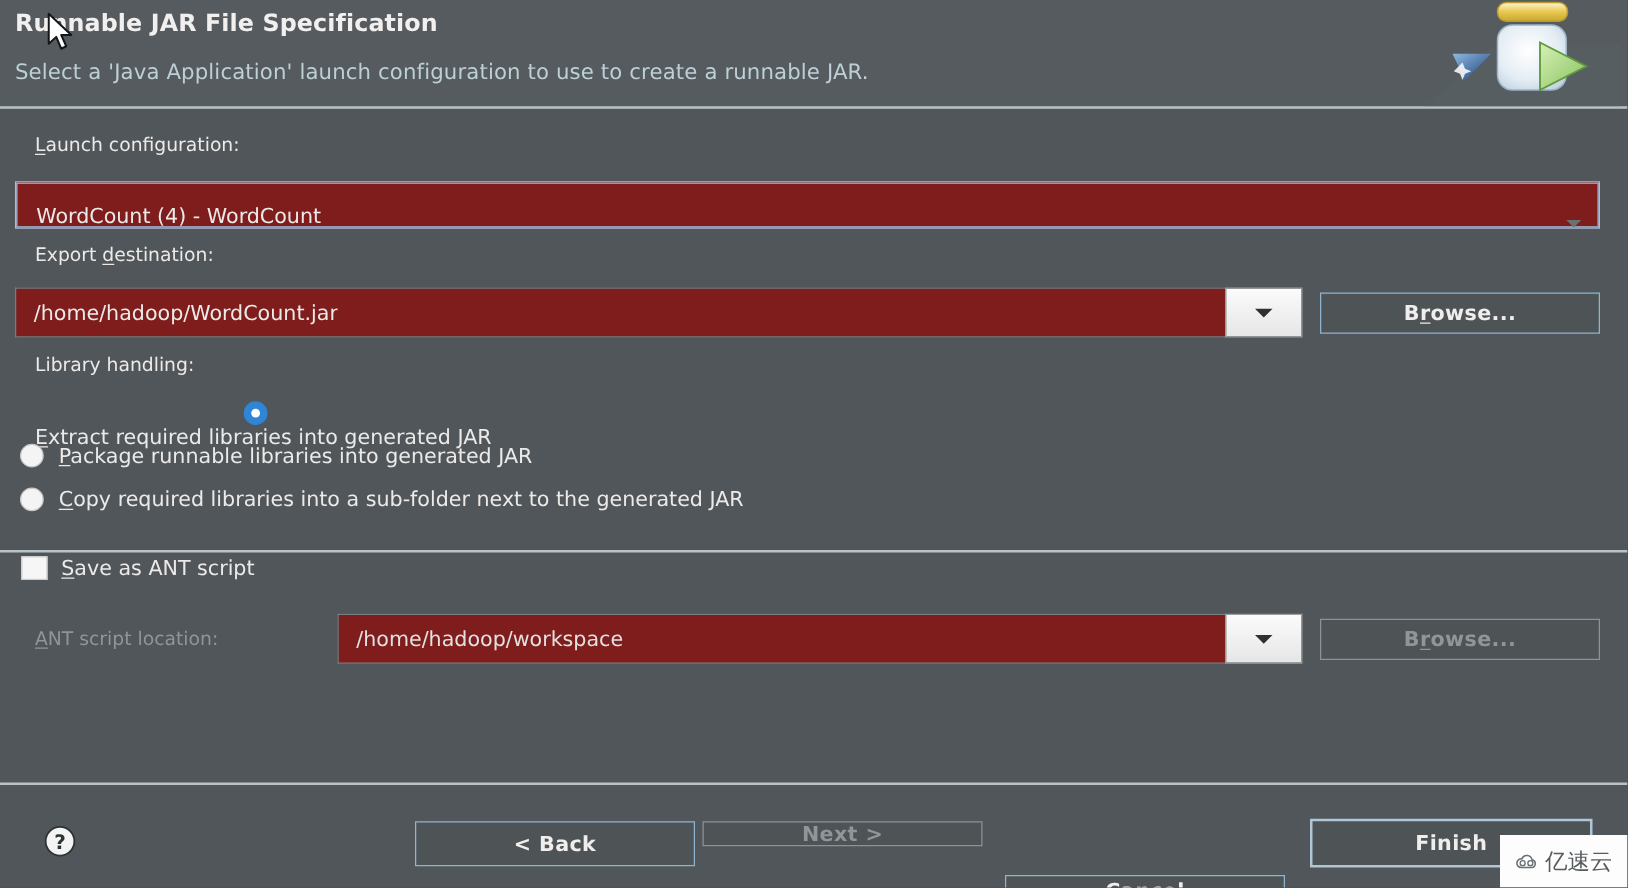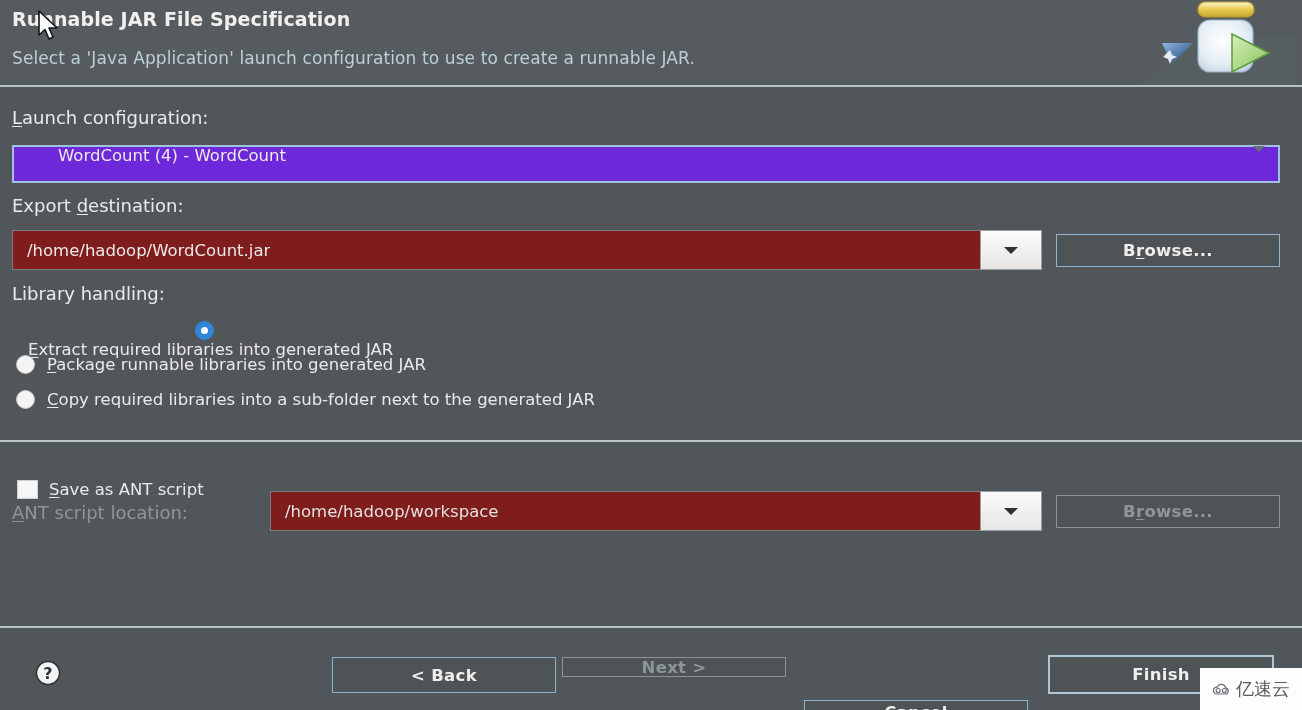--- a/index.html
+++ b/index.html
@@ -59,37 +59,37 @@
     height: 92px;
   }
 
   
   .body {
     position: relative;
     flex: 1 1 auto;
   }
   .label {
     position: absolute;
-    font-size: 18px;
+    font-size: 15px;
     color: #eceae8;
     white-space: nowrap;
+    margin-left: 16px;
   }
   .label.dim {
     color: #8f9699;
   }
   .mn { text-decoration: underline; text-underline-offset: 2px; }
 
   .combo {
     position: absolute;
     box-sizing: border-box;
-    background: #6d28d9;
+    background: #7f1d1d;
     border: 1px solid #6d7477;
     display: flex;
-    align-items: flex-start;
-    padding-left: 29px;
+    align-items: flex-end;
   }
   .combo.focused {
     border: 1px solid #9fc2de;
     box-shadow: 0 0 0 1px #9fc2de inset;
   }
   .combo .val {
     padding-left: 16px;
     font-size: 16.5px;
     color: #eceae8;
     white-space: nowrap;
@@ -344,21 +344,21 @@
       <span class="rl"><span class="mn">P</span><span>ackage runnable libraries into generated JAR</span></span>
     </div>
 
     <div class="radio-row" style="left:16px; top:303px;">
       <span class="radio"></span>
       <span class="rl"><span class="mn">C</span><span>opy required libraries into a sub-folder next to the generated JAR</span></span>
     </div>
 
     <div class="sep" style="top:353px;"></div>
 
-    <div class="check-row" style="left:17px; top:393px;">
+    <div class="check-row" style="left:17px; top:358px;">
       <span class="checkbox"></span>
       <span class="cl"><span class="mn">S</span><span>ave as ANT script</span></span>
     </div>
 
     <div class="label dim" style="left:12px; top:415px;"><span class="mn">A</span><span>NT script location:</span></div>
 
     <div class="field dim" style="left:270px; top:404px; width:710px; height:40px;">
       <span class="val">/home/hadoop/workspace</span>
     </div>
     <div class="dropbtn" style="left:980px; top:404px; width:62px; height:40px;">

